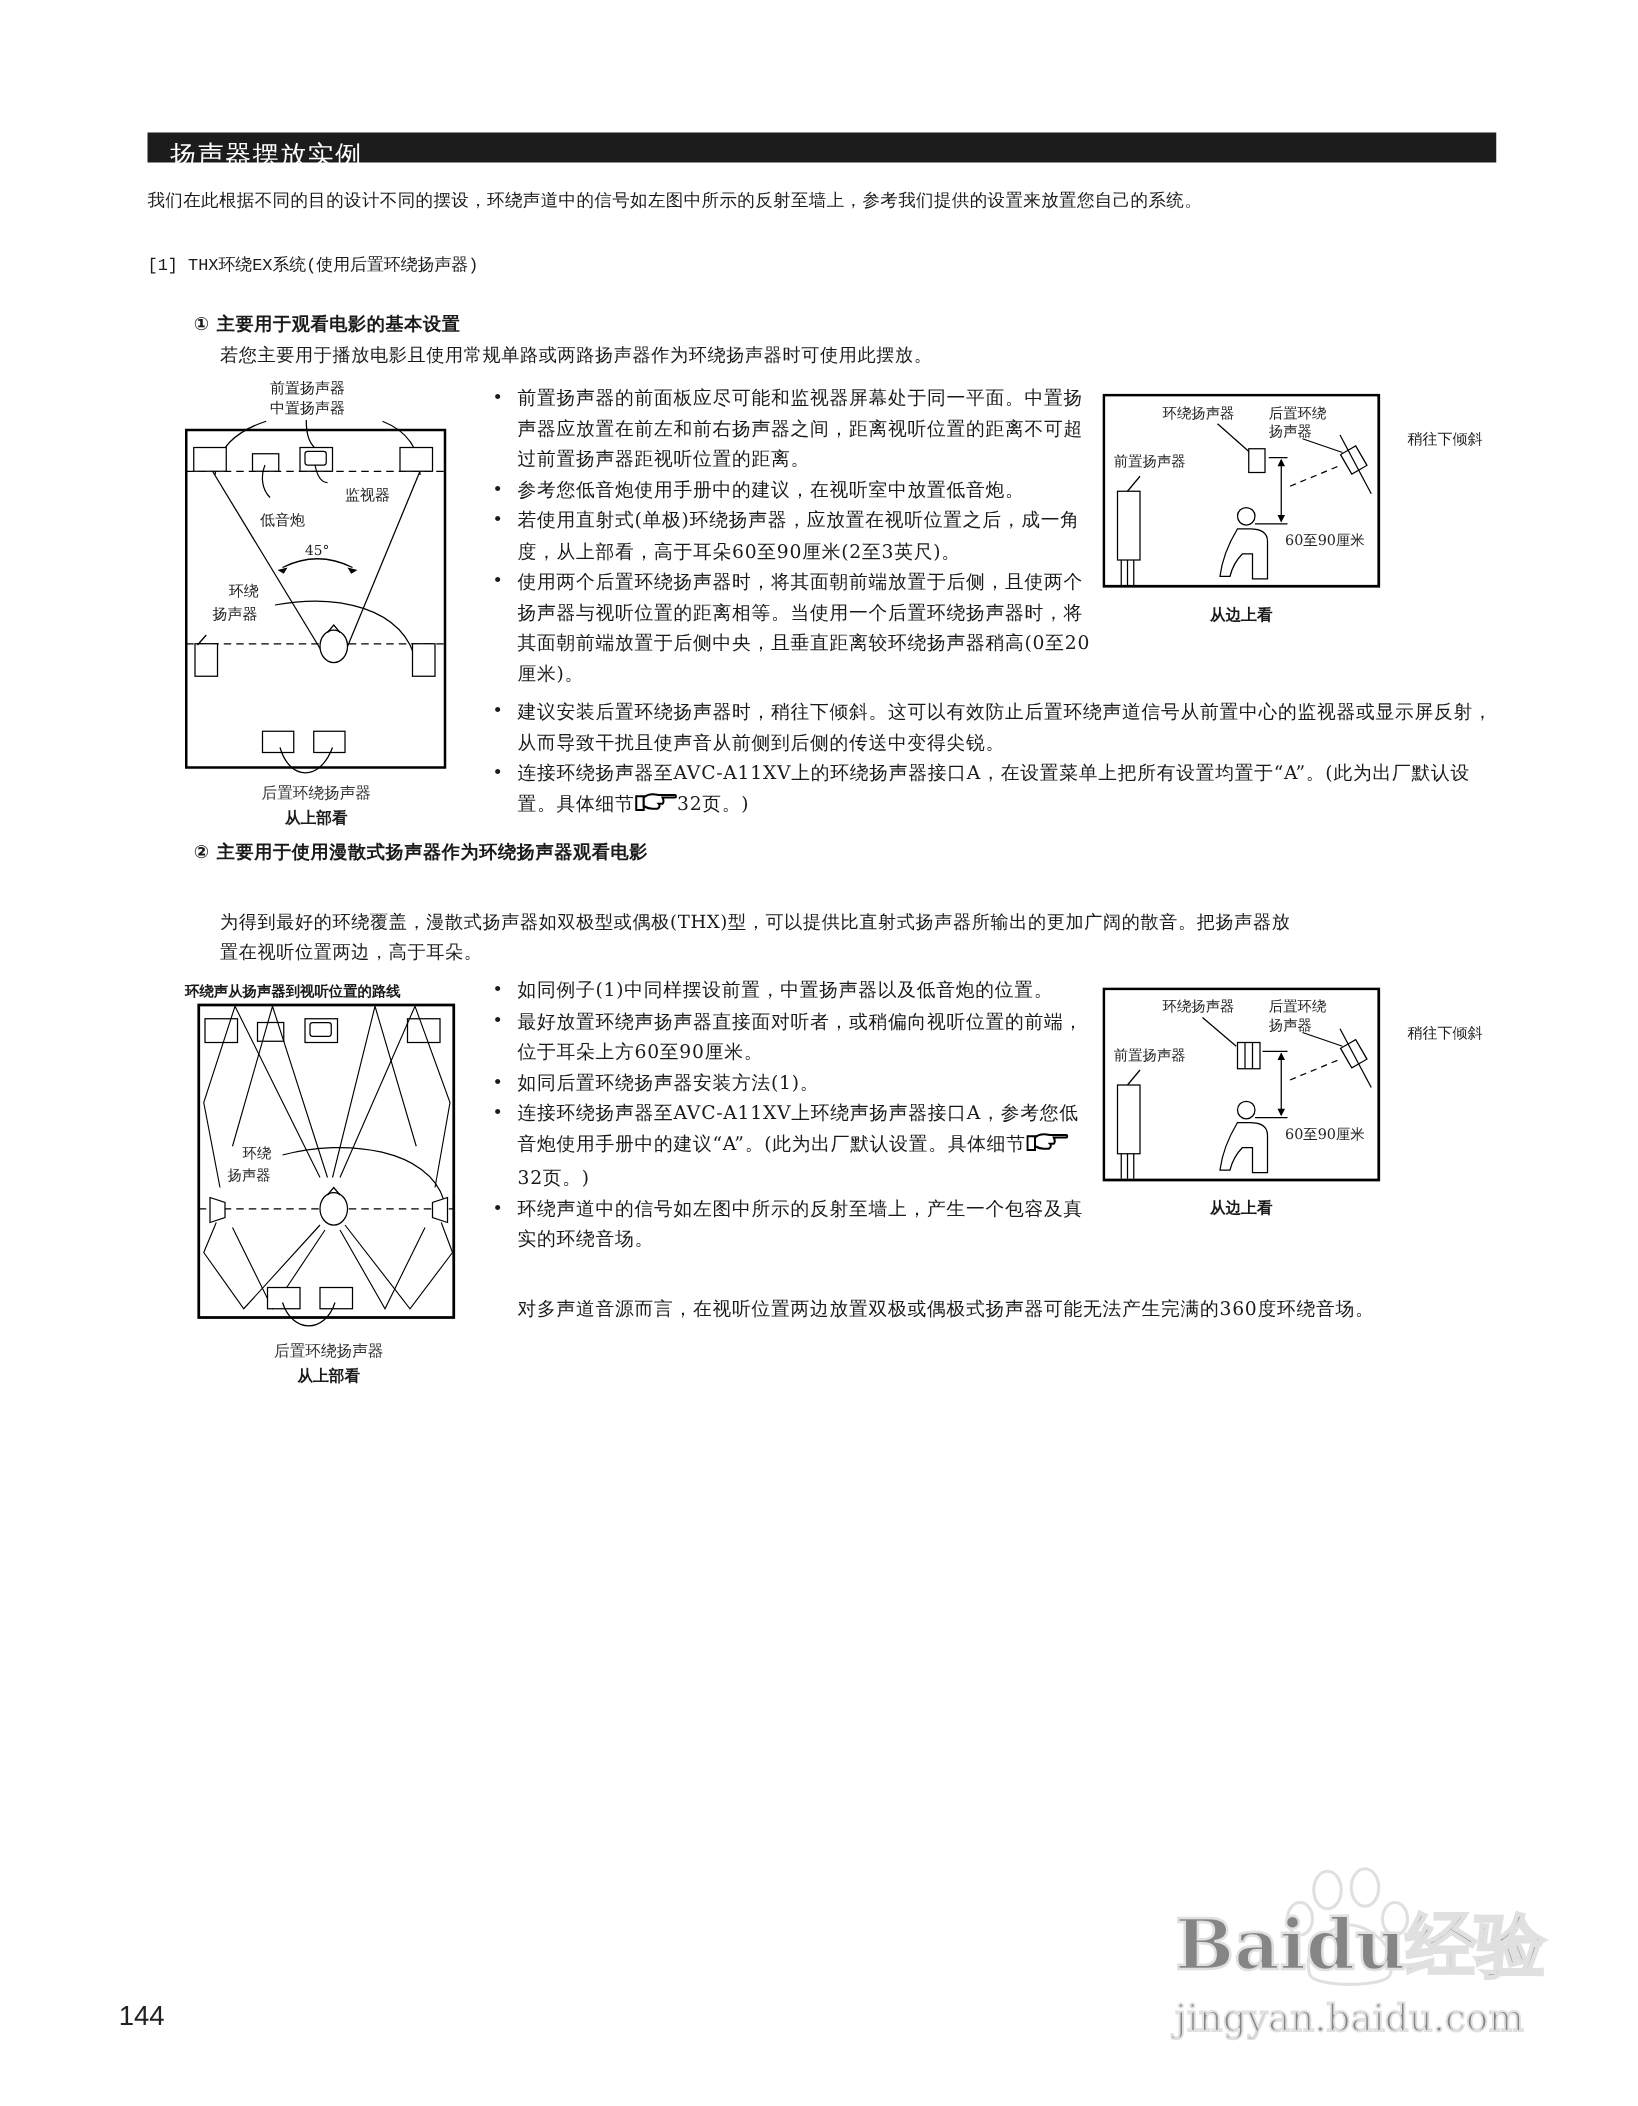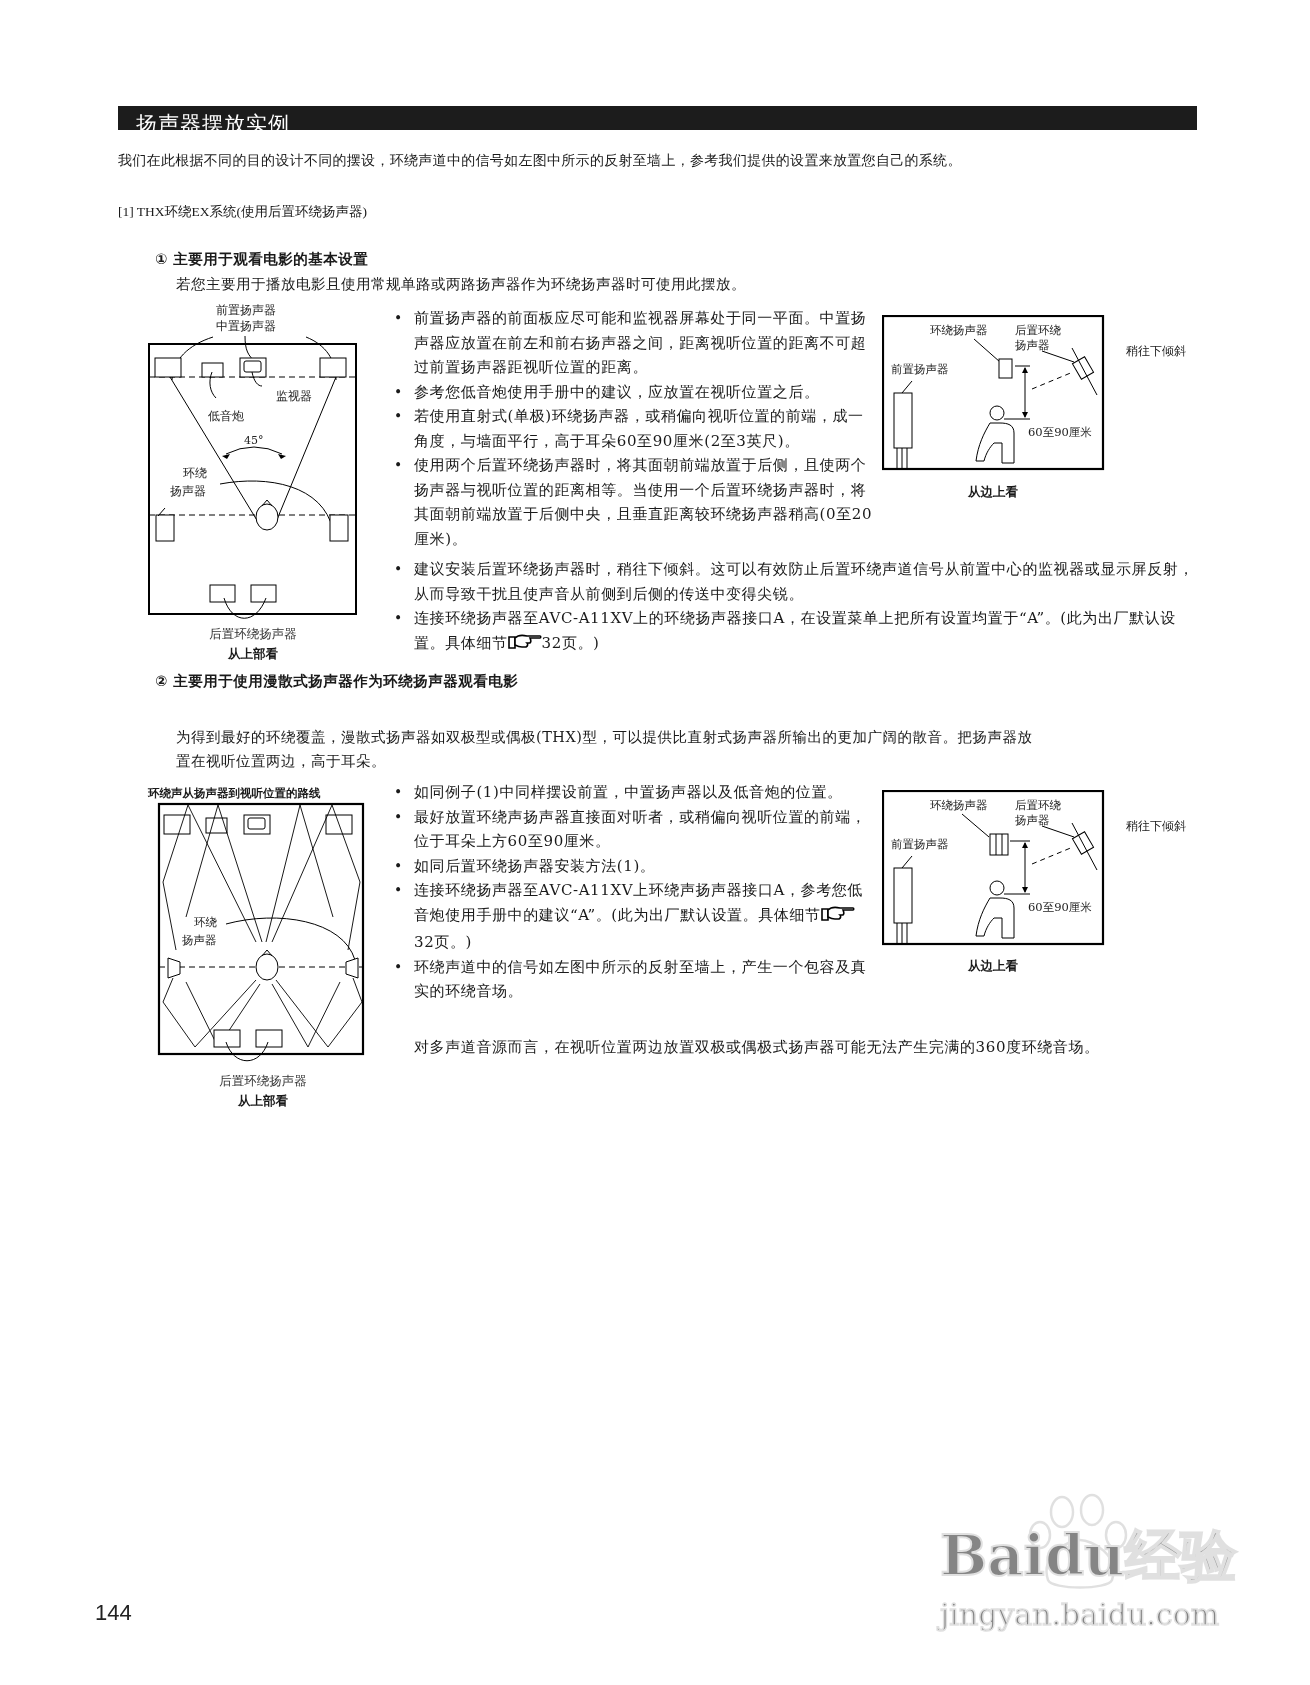--- a/index.html
+++ b/index.html
@@ -3,21 +3,21 @@
 <meta charset="utf-8">
 <style>
   html, body { margin: 0; padding: 0; background: #ffffff; }
   body { width: 1310px; height: 1685px; position: relative; overflow: hidden;
          font-family: "DejaVu Serif", "Liberation Serif", serif; color: #1a1a1a; }
   .abs { position: absolute; }
   .title-bar { left: 118px; top: 106px; width: 1079px; height: 24px; background: #1c1c1c;
                color: #fff; font-family: "DejaVu Sans", sans-serif; font-size: 21px;
                line-height: 36px; padding-left: 18px; box-sizing: border-box; letter-spacing: 1px; }
   .intro { left: 118px; top: 152px; font-size: 14px; letter-spacing: 0.3px; white-space: nowrap; }
-  .sec1 { left: 118px; top: 203px; font-family: Liberation Serif, serif; font-size: 13.5px; white-space: nowrap; }
+  .sec1 { left: 118px; top: 203px; font-family: Liberation Mono, monospace; font-size: 13.5px; white-space: nowrap; }
   .sub-title { font-family: "DejaVu Sans", sans-serif; font-size: 14.5px; font-weight: bold; white-space: nowrap; letter-spacing: 0.5px; }
   .sub-desc { font-size: 14.5px; white-space: nowrap; letter-spacing: 0.5px; }
   .bullets { list-style: none; margin: 0; padding: 0; font-size: 15px; line-height: 24.5px; letter-spacing: 0.6px; }
   .bullets li { position: relative; padding-left: 22px; }
   .bullets li::before { content: "•"; position: absolute; left: 2px; top: 0; font-size: 14px; }
   .fig-label { font-family: "DejaVu Sans", sans-serif; font-size: 12.5px; font-weight: bold; text-align: center; }
   .fig-cap { font-size: 12.5px; text-align: center; color: #333; }
   svg text { font-family: "DejaVu Serif", serif; fill: #222; }
   .page-num { left: 95px; top: 1600px; font-family: "Liberation Sans", sans-serif; font-size: 22px; color: #222; }
   .watermark { left: 930px; top: 1490px; width: 310px; height: 150px; opacity: 0.55; }
@@ -70,22 +70,22 @@
     <rect x="103" y="285" width="25" height="17" fill="#fff" stroke="#000"></rect>
     <path d="M76 298 C 84 325, 108 325, 118 298" stroke="#000" fill="none"></path>
   </svg>
 </div>
 <div class="abs fig-cap" style="left:148px; top:626px; width:210px;">后置环绕扬声器</div>
 <div class="abs fig-label" style="left:148px; top:646px; width:210px;">从上部看</div>
 
 <div class="abs" style="left:392px; top:306px; width:482px;">
   <ul class="bullets">
     <li>前置扬声器的前面板应尽可能和监视器屏幕处于同一平面。中置扬声器应放置在前左和前右扬声器之间，距离视听位置的距离不可超过前置扬声器距视听位置的距离。</li>
-    <li>参考您低音炮使用手册中的建议，应放置在视听位置之后。</li>
-    <li>若使用直射式(单极)环绕扬声器，或稍偏向视听位置的前端，成一角度，与墙面平行，高于耳朵60至90厘米(2至3英尺)。</li>
+    <li>参考您低音炮使用手册中的建议，在视听室中放置低音炮。</li>
+    <li>若使用直射式(单极)环绕扬声器，应放置在视听位置之后，成一角度，从上部看，高于耳朵60至90厘米(2至3英尺)。</li>
     <li>使用两个后置环绕扬声器时，将其面朝前端放置于后侧，且使两个扬声器与视听位置的距离相等。当使用一个后置环绕扬声器时，将其面朝前端放置于后侧中央，且垂直距离较环绕扬声器稍高(0至20厘米)。</li>
   </ul>
 </div>
 <div class="abs" style="left:392px; top:557px; width:812px;">
   <ul class="bullets">
     <li>建议安装后置环绕扬声器时，稍往下倾斜。这可以有效防止后置环绕声道信号从前置中心的监视器或显示屏反射，从而导致干扰且使声音从前侧到后侧的传送中变得尖锐。</li>
     <li>
       <span>连接环绕扬声器至AVC-A11XV上的环绕扬声器接口A，在设置菜单上把所有设置均置于“A”。(此为出厂默认设置。具体细节</span><span class="ref-icon"><svg width="34" height="18" viewBox="0 0 34 18">
             <path d="M1 4 h6 v11 h-6 z" fill="none" stroke="#000" stroke-width="1.6"></path>
             <path d="M7 5 c3 -3 8 -3 12 -2 h13 c1 0 1 2 0 2 h-10 c1 2 1 4 0 5 h-3 c1 1 1 3 -1 4 h-4 c-2 0 -5 -1 -7 -2 z" fill="#fff" stroke="#000" stroke-width="1.6"></path>

